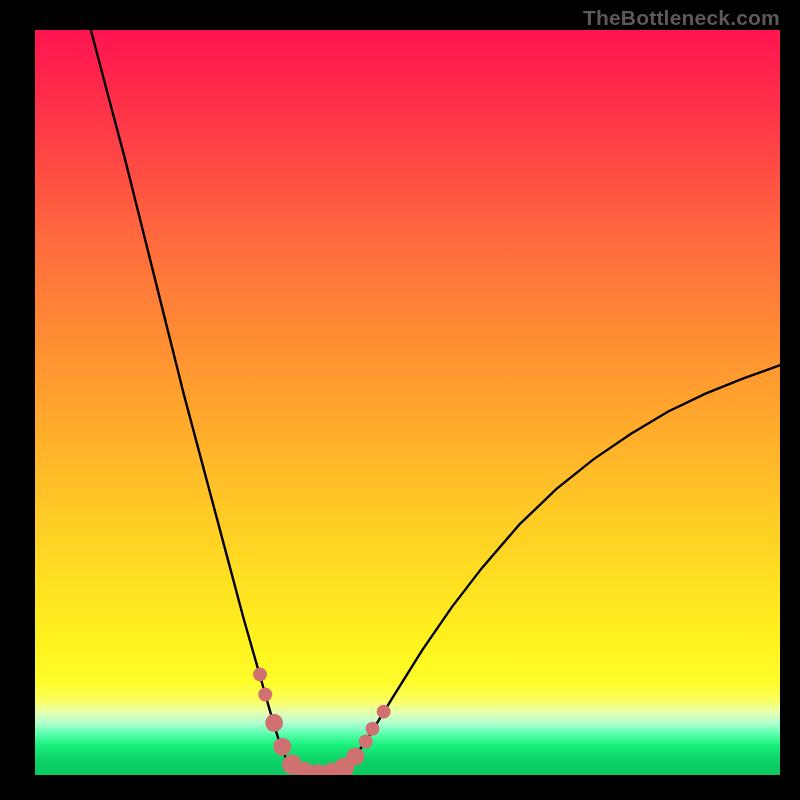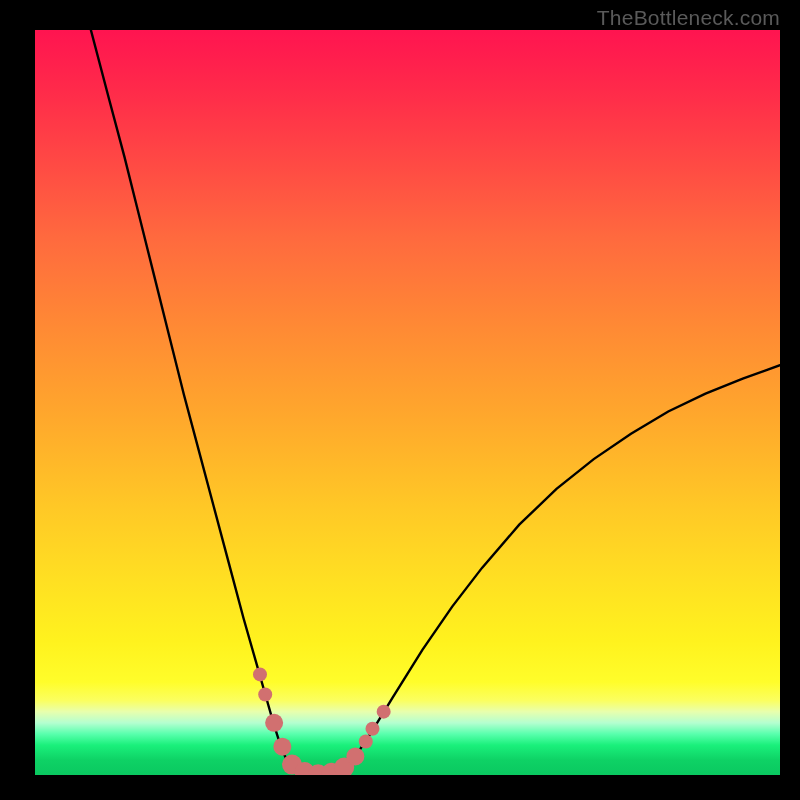--- a/index.html
+++ b/index.html
@@ -44,21 +44,21 @@
       #0ed265 98%,
       #0ac860 100%);
   }
   .watermark {
     position: absolute;
     top: 6px;
     right: 20px;
     color: #5a5a5a;
     font-size: 21px;
     letter-spacing: 0.2px;
-    font-weight: 400;
+    font-weight: 700;
   }
   svg.overlay {
     position: absolute;
     left: 0;
     top: 0;
   }
 </style>
 </head>
 <body>
 

